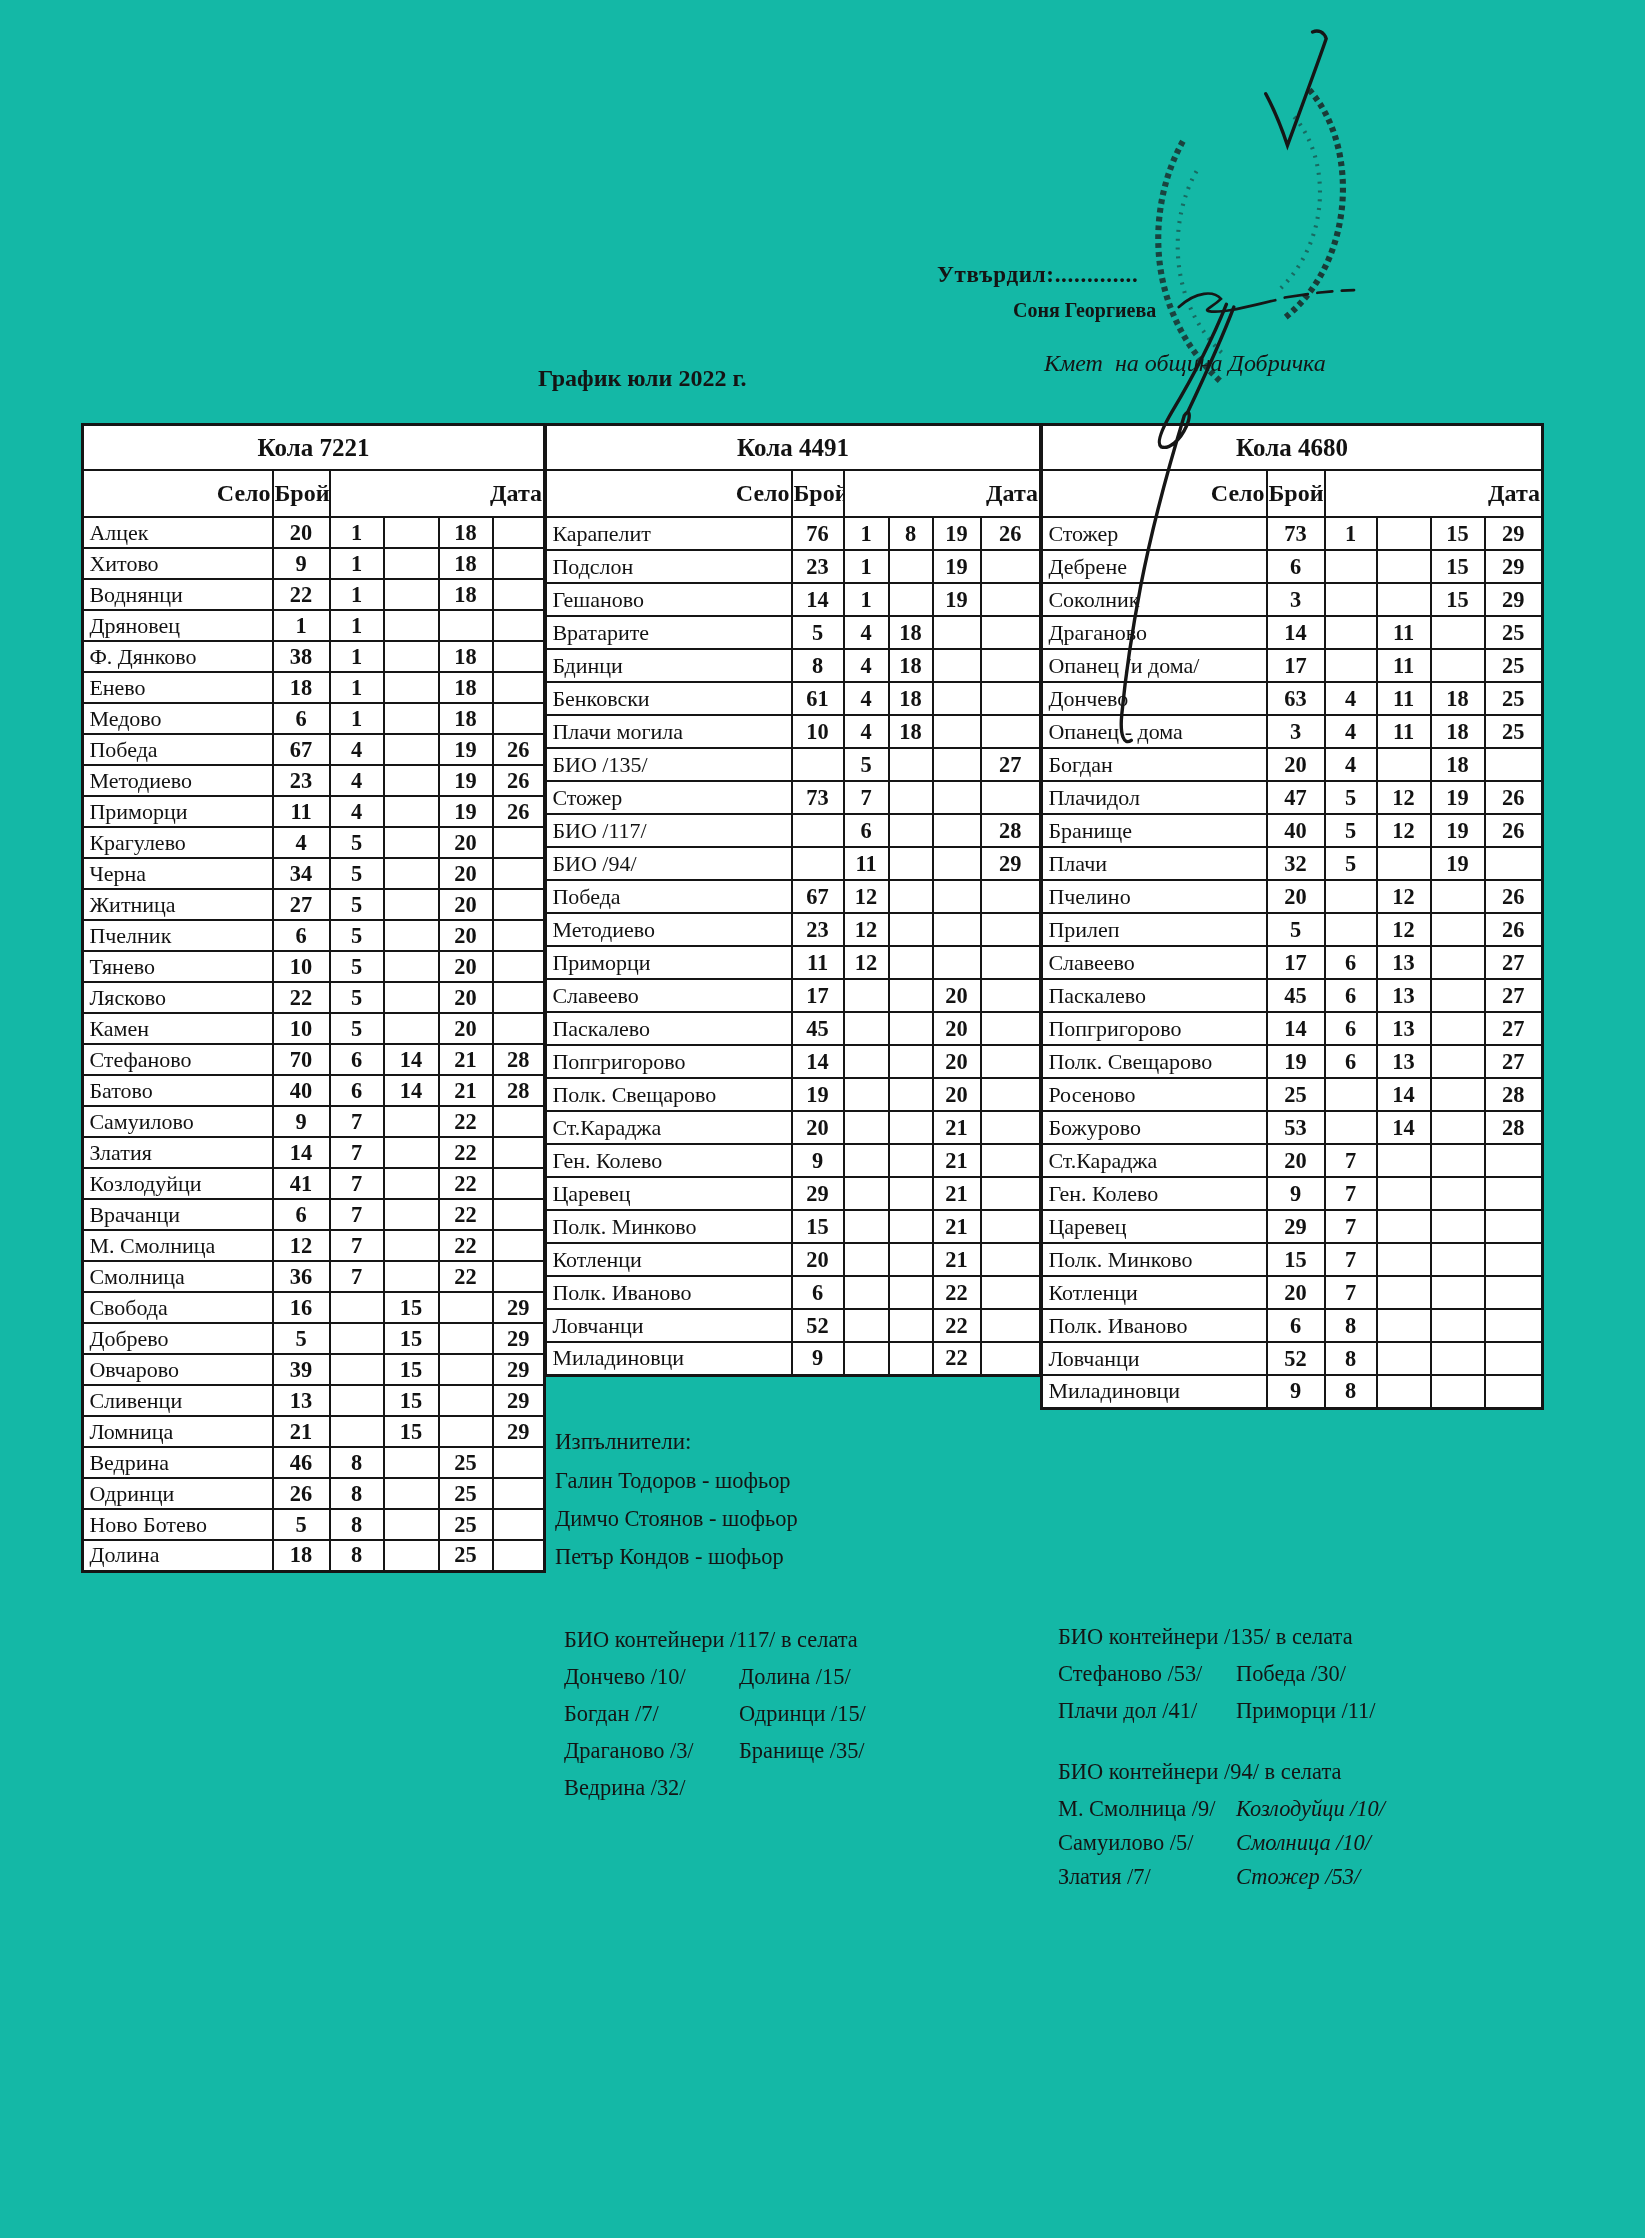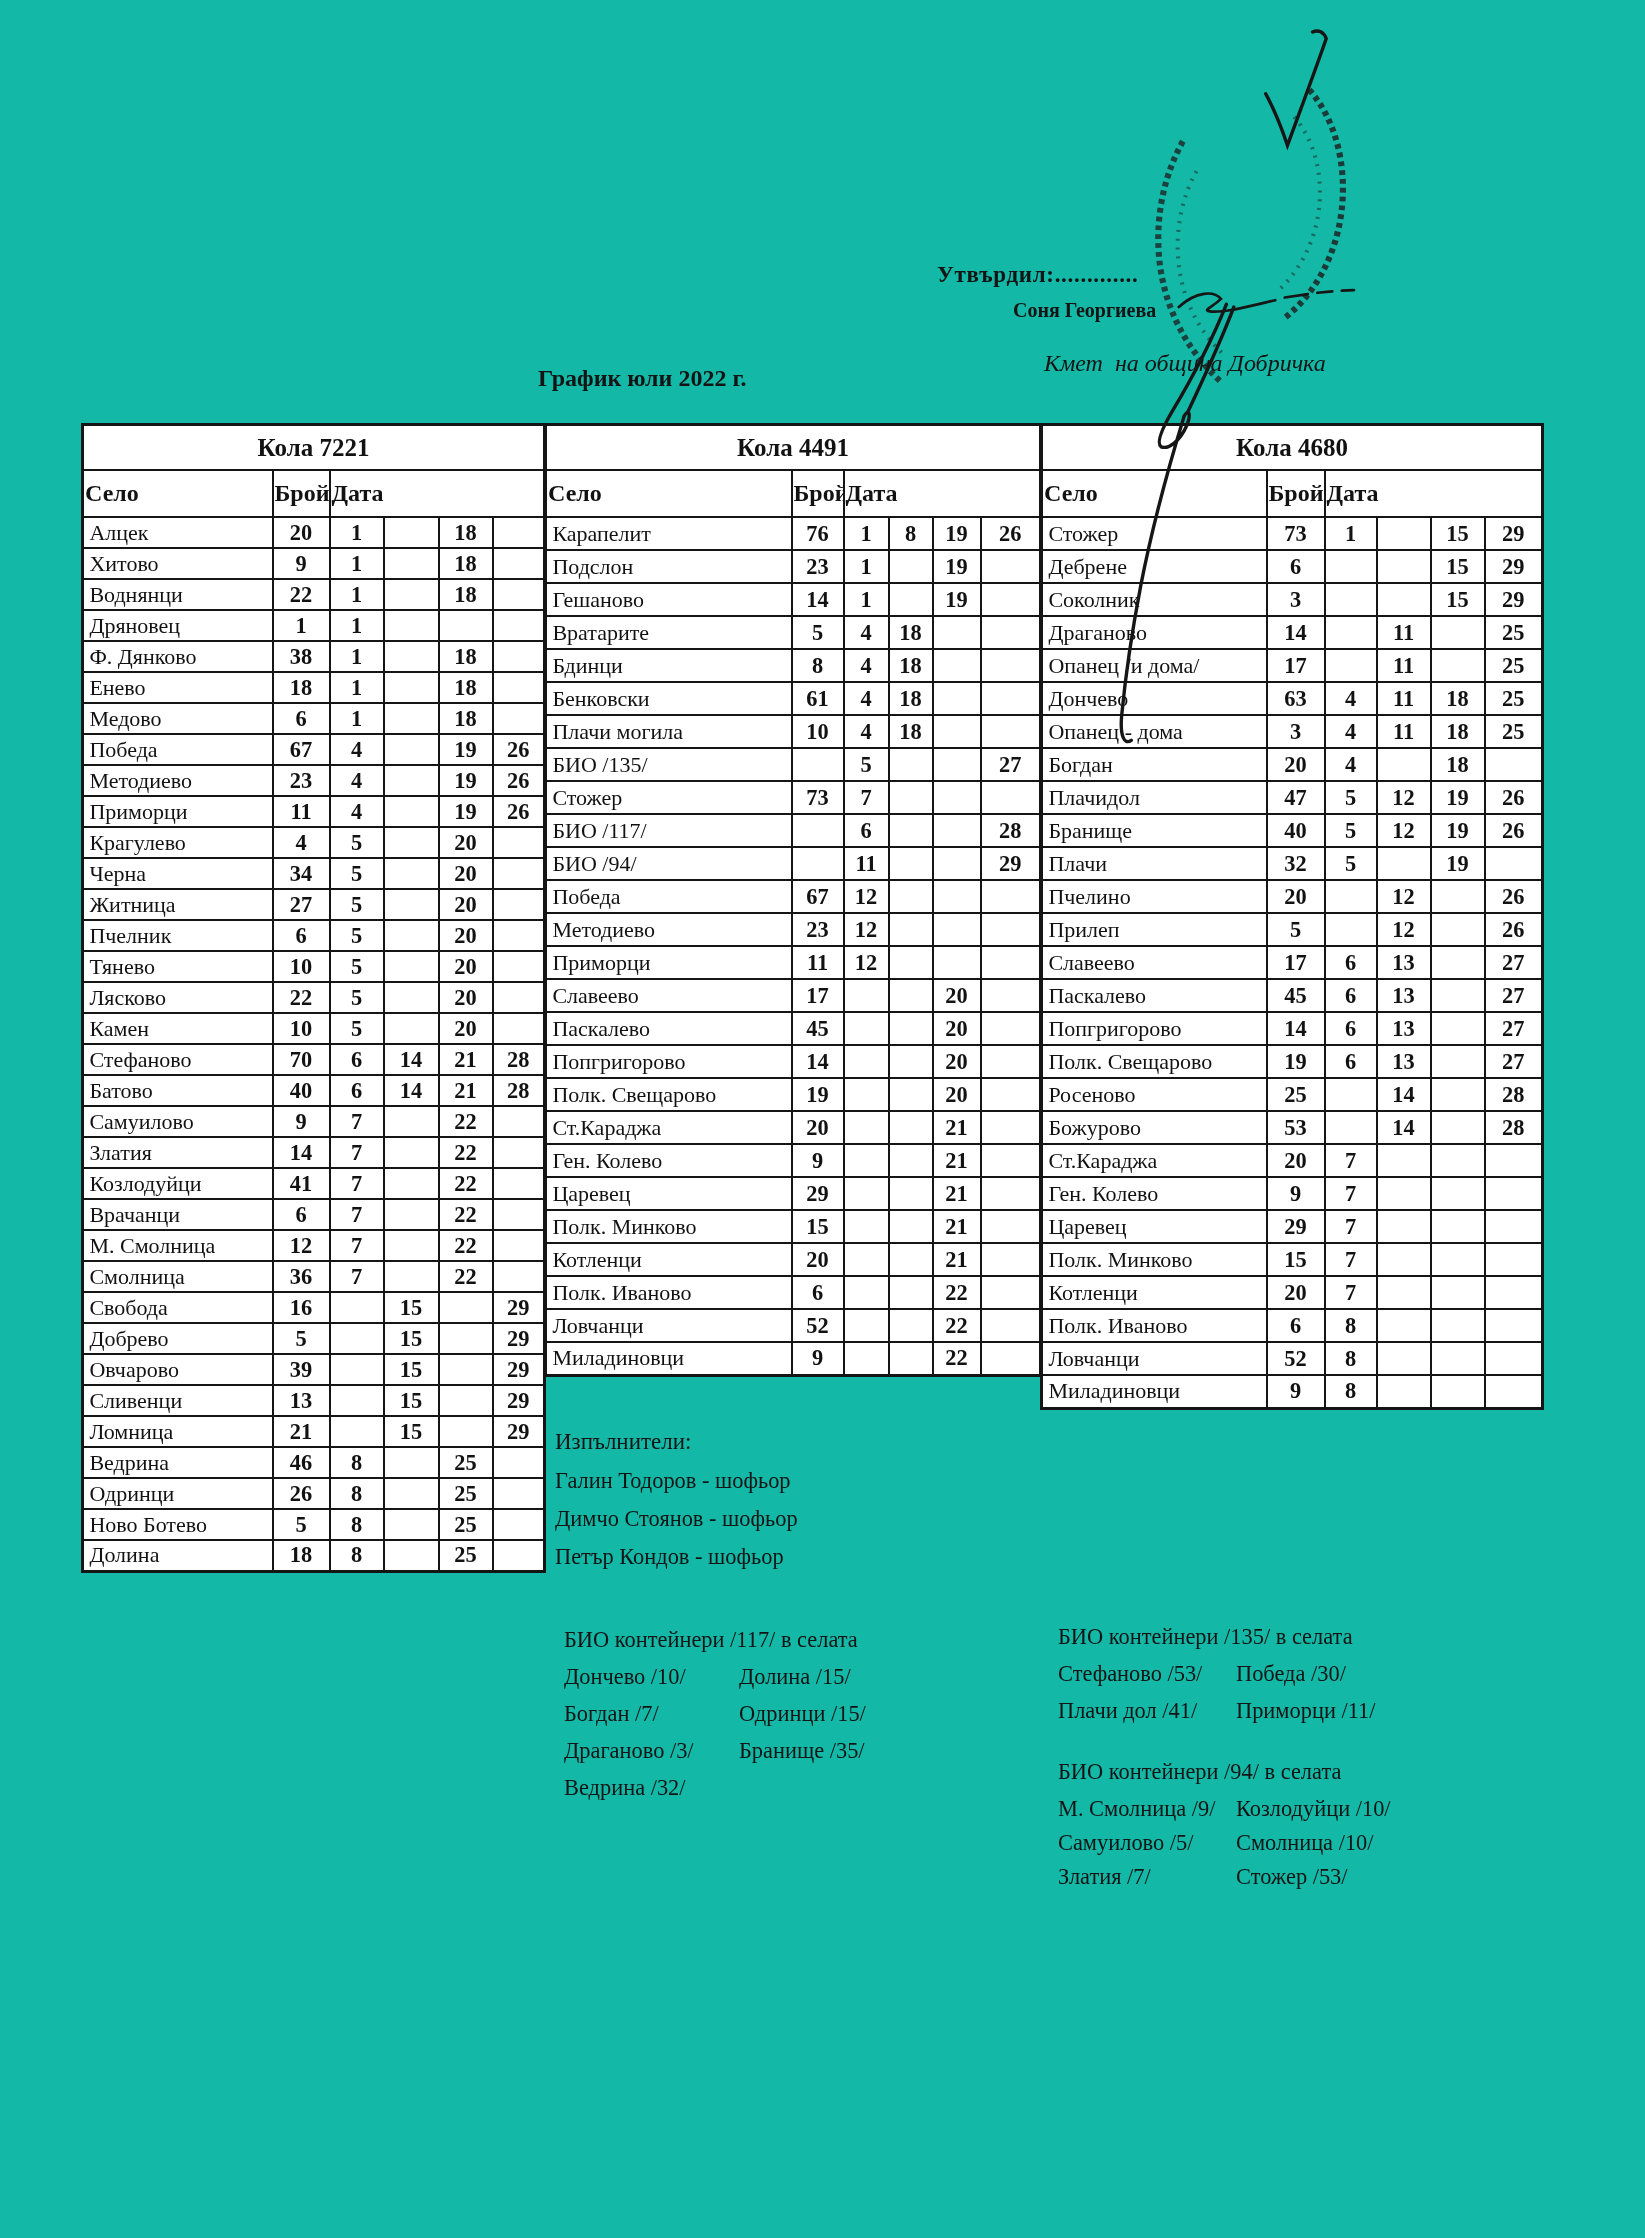--- a/index.html
+++ b/index.html
@@ -20,21 +20,21 @@
   
   table.sched{
     position:absolute;border-collapse:collapse;table-layout:fixed;
     background:#fff;border:3.4px solid #151515;
   }
   table.sched th, table.sched td{
     border:2px solid #151515;overflow:hidden;white-space:nowrap;
     font-family:"Liberation Serif", serif;color:#121212;
   }
   th.car{font-size:25px;font-weight:bold;text-align:center;height:41px;border-bottom-width:3.4px;}
-  tr.cols-row th{font-size:24px;font-weight:bold;text-align:left;height:43px;}
+  tr.cols-row th{font-size:24px;font-weight:bold;text-align:right;height:43px;}
   td.village{font-size:22px;text-align:left;padding:0 0 0 5.4px;}
   td.num{font-size:22.4px;font-weight:bold;text-align:center;padding:0;}
   .t1{left:81px;top:423px;width:462px;}
   .t2{left:544px;top:423px;width:496px;}
   .t3{left:1040px;top:423px;width:502px;}
   .t1 tbody tr{height:31px;margin-top:28px;}
   .t2 tbody tr, .t3 tbody tr{height:33px;}
 
   
   .executors{position:absolute;left:555px;top:1429px;}
@@ -45,21 +45,21 @@
   .bio-title{font-size:22.4px;margin-bottom:11px;}
   .bio-cols{position:relative;}
   .bio-left{position:absolute;left:0;top:0;}
   .bio-right{position:absolute;top:0;}
   .bio .list-line{font-size:22.4px;height:37px;}
   .bio117{left:564px;top:1627px;width:462px;}
   .bio117 .bio-right{left:175px;}
   .bio135{left:1058px;top:1624px;width:462px;}
   .bio135 .bio-right{left:178px;}
   .bio94{left:1058px;top:1759px;width:462px;}
-  .bio94 .bio-right{left:178px;}
+  .bio94 .bio-right{left:178px;font-style:italic;}
   .bio94 .list-line{height:34px;}
 
   
   svg.overlay{position:absolute;left:0;top:0;width:1646px;height:2239px;pointer-events:none;}
 </style>
 </head>
 <body>
 
 <div class="page">
 

